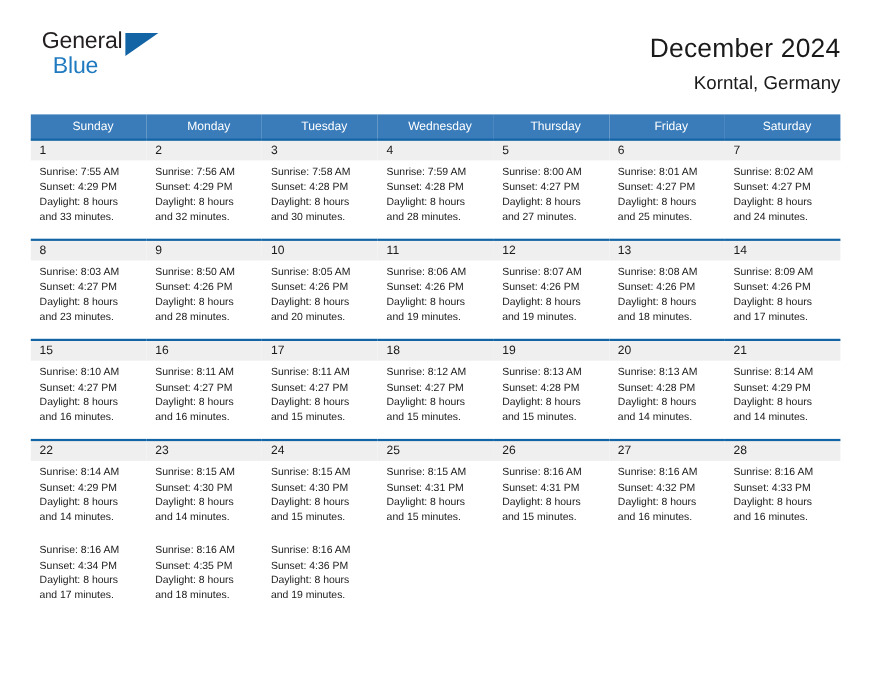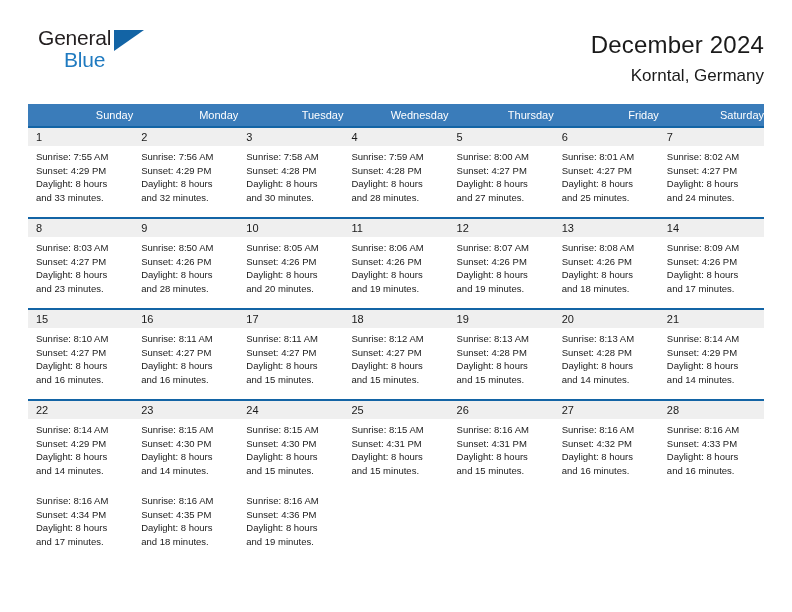--- a/index.html
+++ b/index.html
@@ -45,21 +45,21 @@
     letter-spacing: -0.2px;
     line-height: 24px;
     display: block;
   }
   .brand-blue {
     font-size: 21px;
     color: #1f7ac0;
     letter-spacing: -0.2px;
     line-height: 22px;
     display: block;
-    margin-left: 26px;
+    margin-left: 10px;
     margin-top: -1px;
   }
   .brand-triangle {
     position: absolute;
     left: 86px;
     top: 4px;
     width: 0;
     height: 0;
     border-left: 30px solid #1364a5;
     border-bottom: 21px solid transparent;
@@ -87,21 +87,21 @@
   .calendar {
     width: 736px;
     border-collapse: collapse;
     table-layout: fixed;
   }
   .calendar th {
     background: #3a7cba;
     color: #ffffff;
     font-size: 11px;
     font-weight: normal;
-    text-align: right;
+    text-align: center;
     padding: 5px 0 5px 8px;
     height: 19px;
     box-sizing: border-box;
   }
   .daynum-row td {
     background: #efefef;
     border-top: 2px solid #1364a5;
     font-size: 11px;
     color: #1a1a1a;
     padding: 3px 0 3px 8px;

